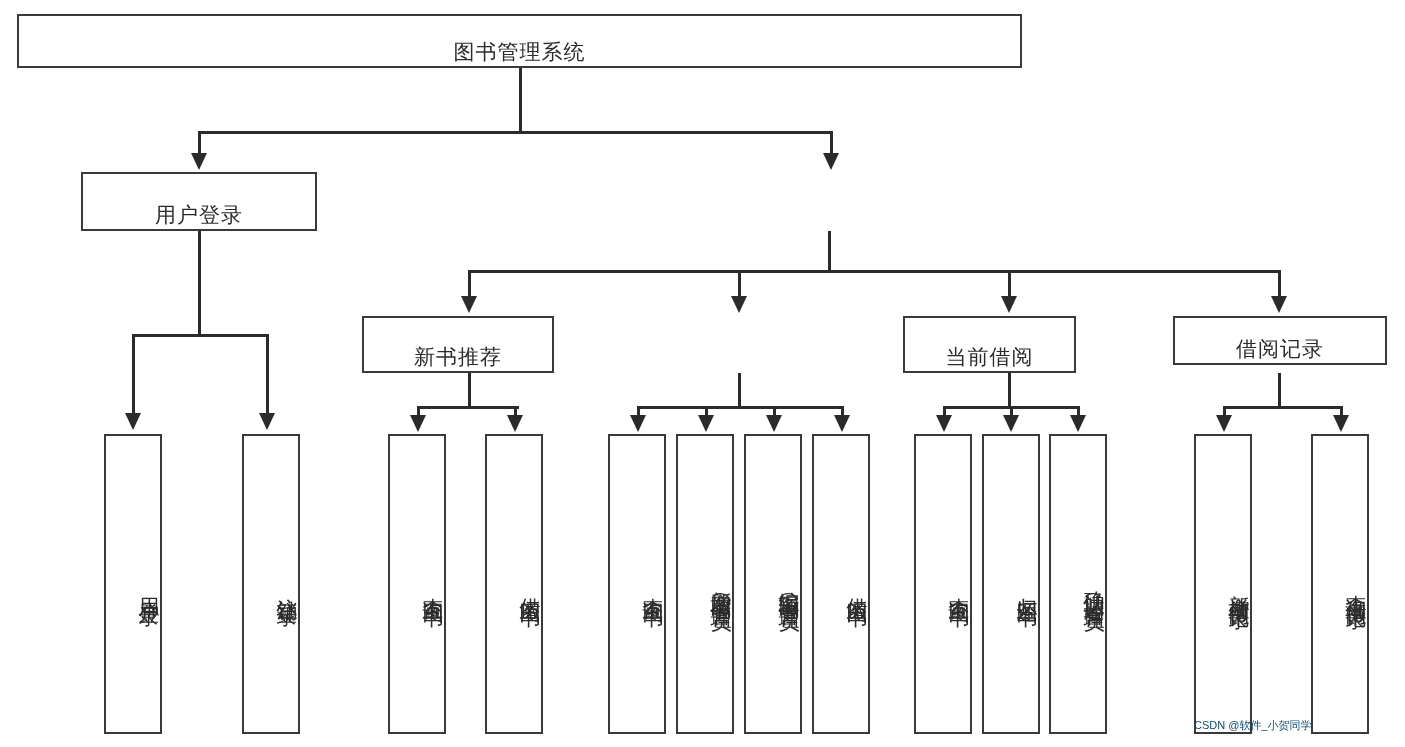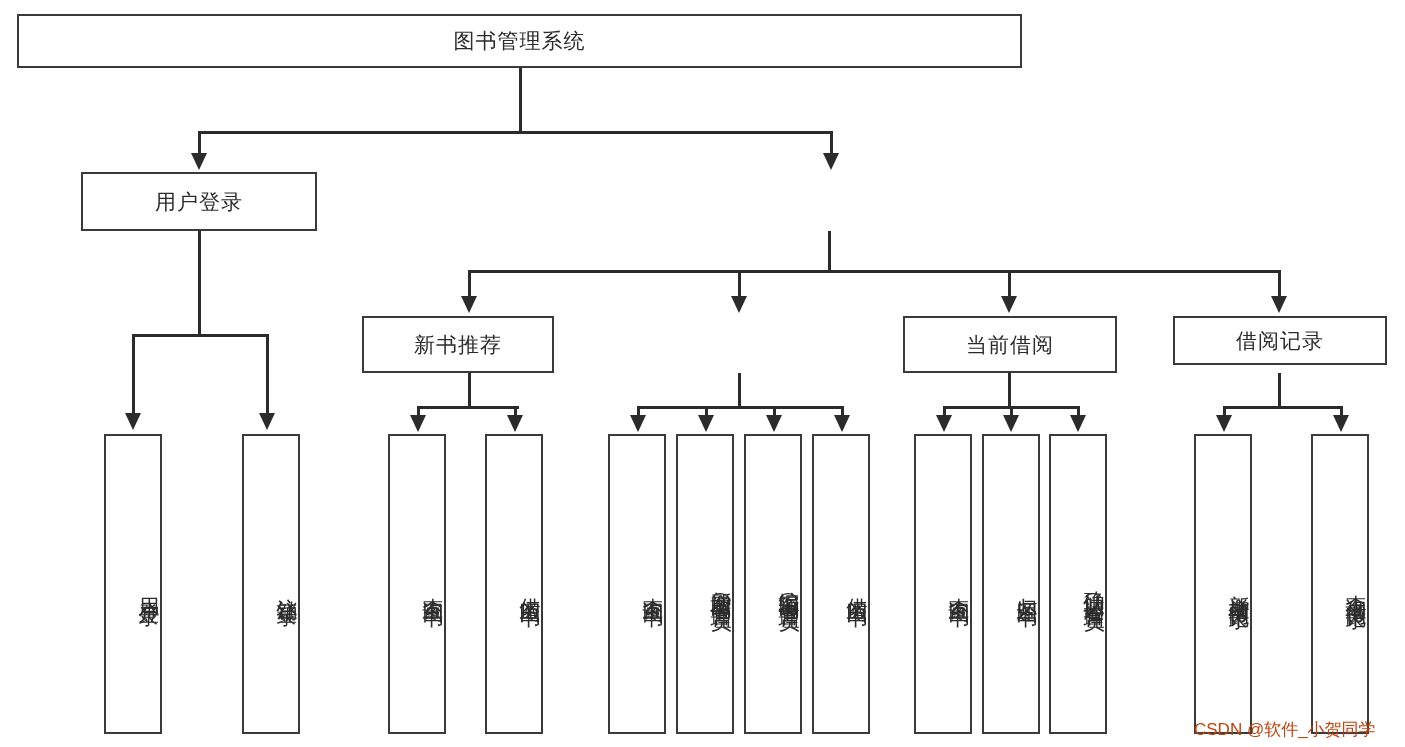--- a/index.html
+++ b/index.html
@@ -21,20 +21,21 @@
     border: 2.5px solid #3a3a3a;
     background: #ffffff;
     display: flex;
     align-items: center;
     justify-content: center;
     color: #2b2b2b;
   }
   .node.horiz {
     font-size: 21px;
     letter-spacing: 1px;
+    align-items: flex-end;
   }
   .node.vert {
     writing-mode: vertical-rl;
     text-orientation: upright;
     font-size: 21px;
     letter-spacing: 3px;
     align-items: flex-start;
     justify-content: center;
     padding-top: 6px;
     line-height: 1.05;
@@ -56,22 +57,22 @@
   .arrow {
     position: absolute;
     width: 0;
     height: 0;
     border-left: 8px solid transparent;
     border-right: 8px solid transparent;
     border-top: 17px solid #2b2b2b;
   }
   .watermark {
     position: absolute;
-    font-size: 17px;
-    color: #c2410c;
+    font-size: 11px;
+    color: #0c4a6e;
     white-space: nowrap;
     font-family: "Liberation Sans", "DejaVu Sans", sans-serif;
   }
 </style>
 </head>
 <body>
 
 <div id="canvas">
 
   <div class="node horiz" style="left:17px; top:14px; width:1005px; height:54px;">
@@ -105,21 +106,21 @@
   <div class="vline" style="left:738px; top:270px; height:28px;"></div>
   <div class="arrow" style="left:731px; top:296px;"></div>
   <div class="vline" style="left:1008px; top:270px; height:28px;"></div>
   <div class="arrow" style="left:1001px; top:296px;"></div>
   <div class="vline" style="left:1278px; top:270px; height:28px;"></div>
   <div class="arrow" style="left:1271px; top:296px;"></div>
 
   <div class="node horiz" style="left:362px; top:316px; width:192px; height:57px;">
     <span>新书推荐</span>
   </div>
-  <div class="node horiz" style="left:903px; top:316px; width:214px; height:57px;">
+  <div class="node horiz" style="left:903px; top:316px; width:173px; height:57px;">
     <span>当前借阅</span>
   </div>
   <div class="node horiz" style="left:1173px; top:316px; width:214px; height:49px;">
     <span>借阅记录</span>
   </div>
 
   <div class="vline" style="left:468px; top:373px; height:35px;"></div>
   <div class="hline" style="left:417px; top:406px; width:102px;"></div>
   <div class="vline" style="left:417px; top:406px; height:12px;"></div>
   <div class="arrow" style="left:410px; top:415px;"></div>

